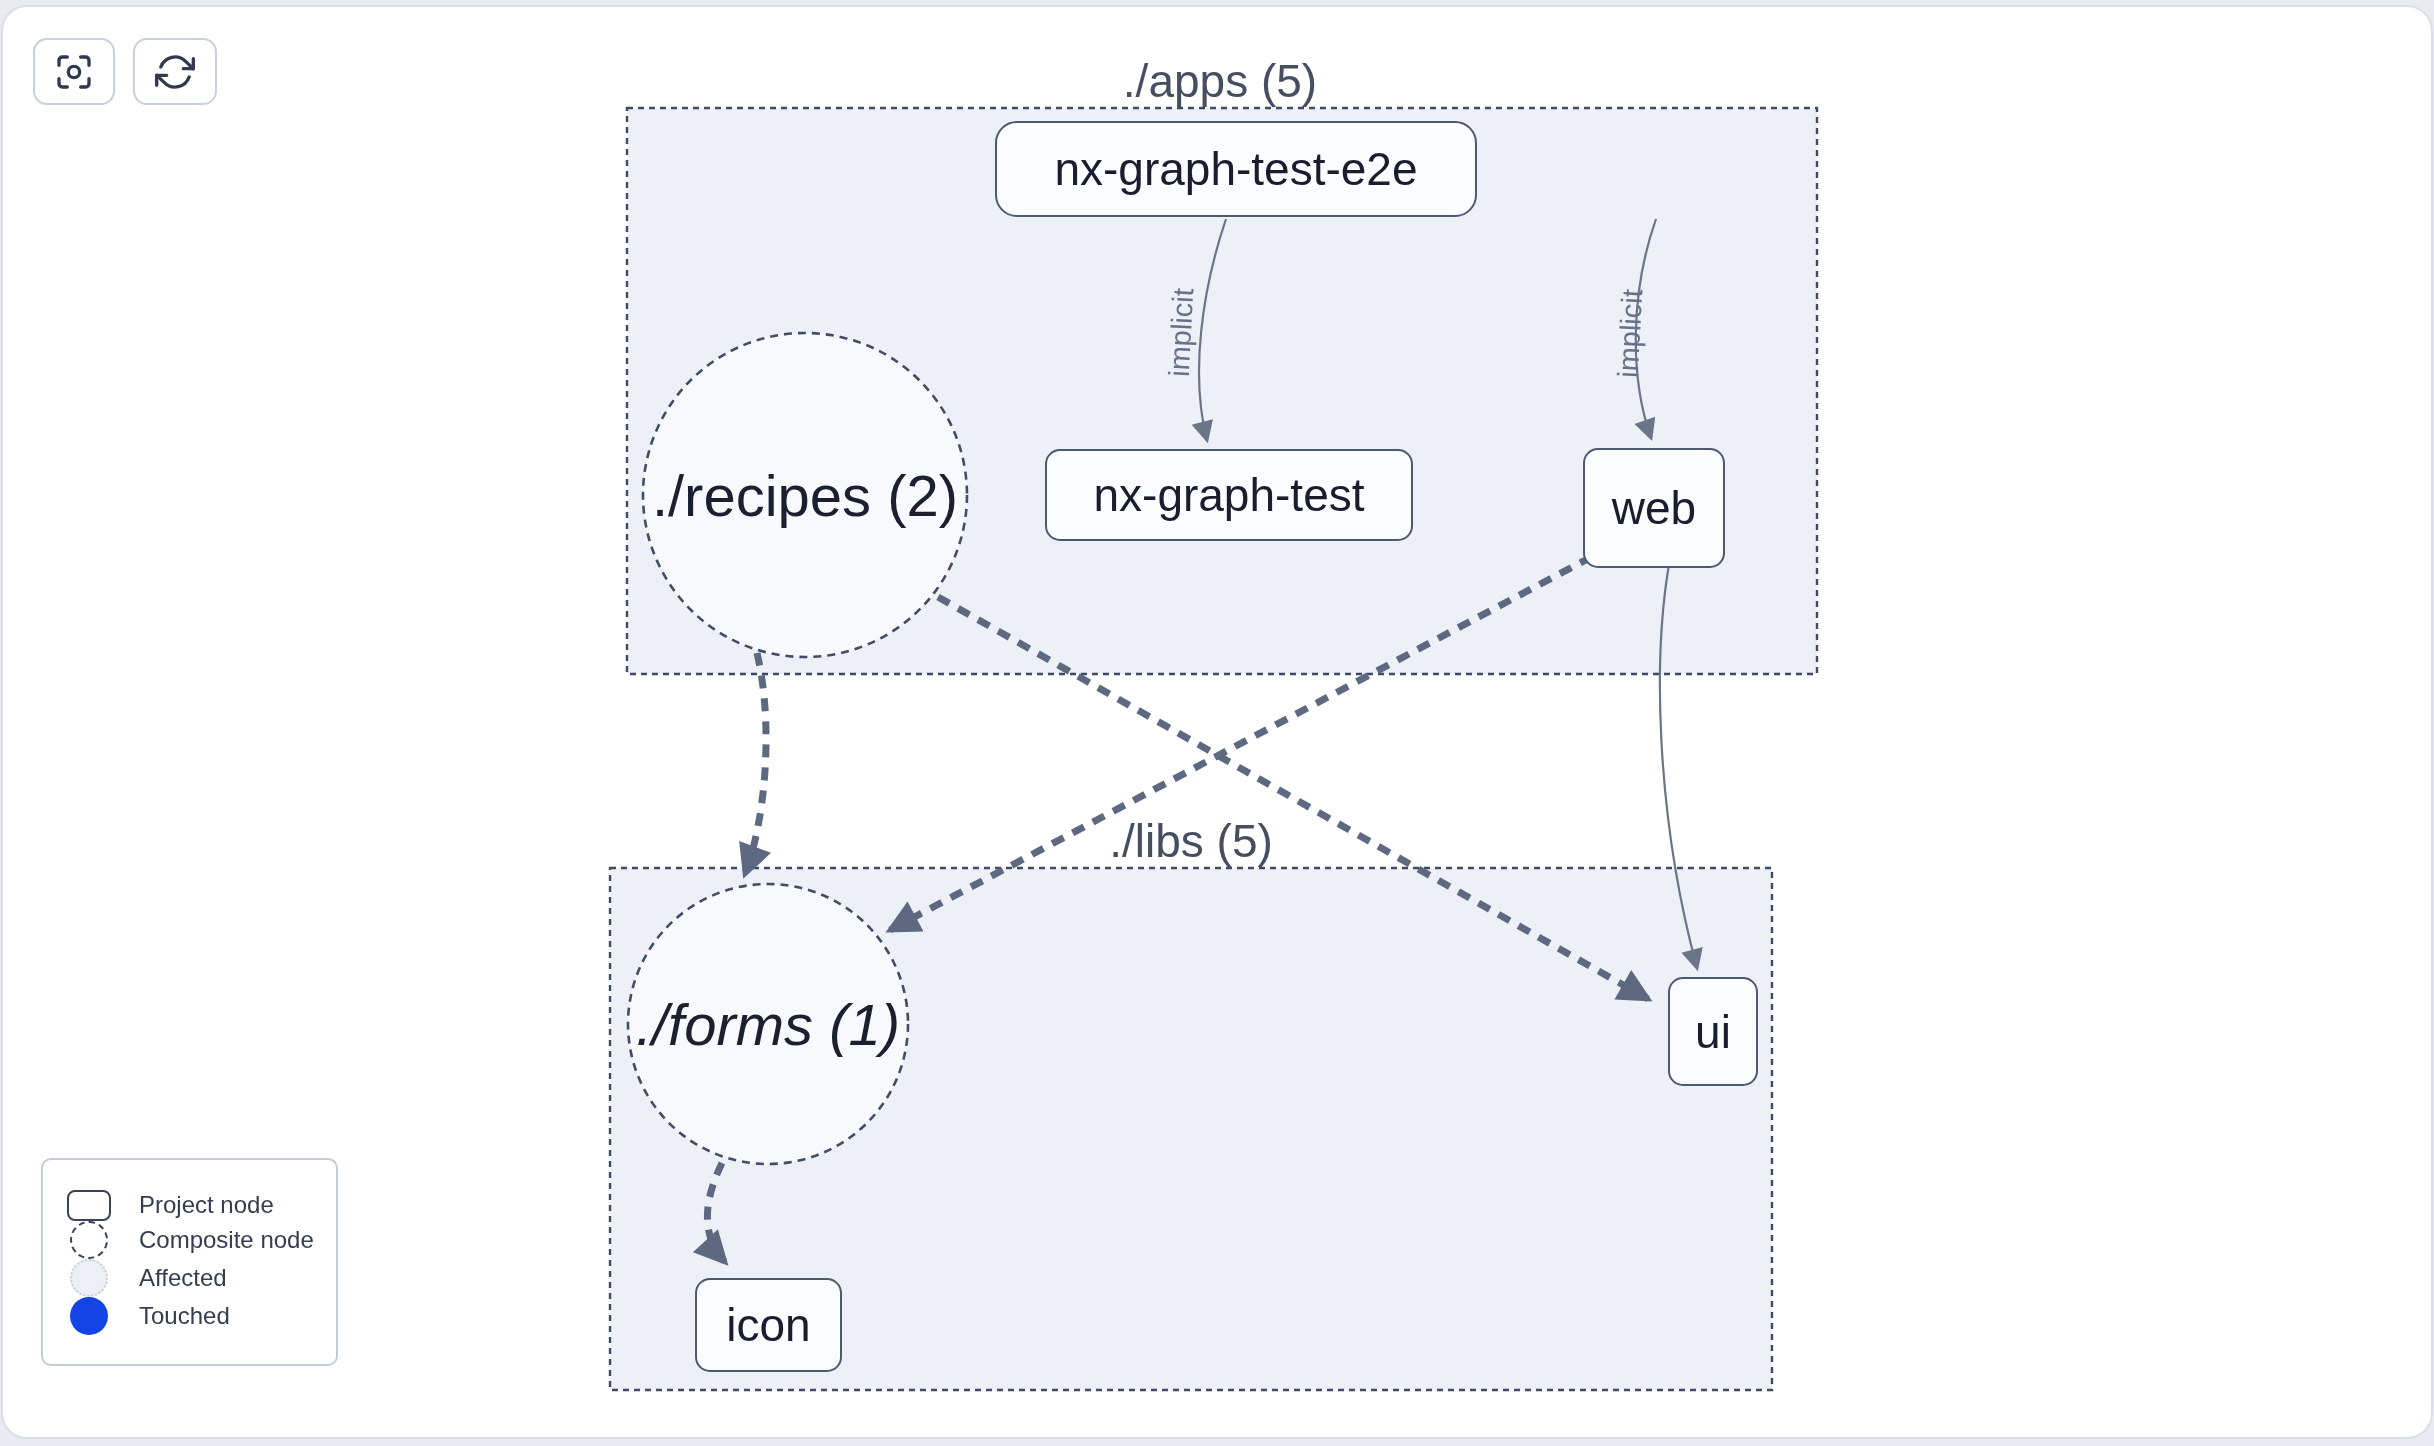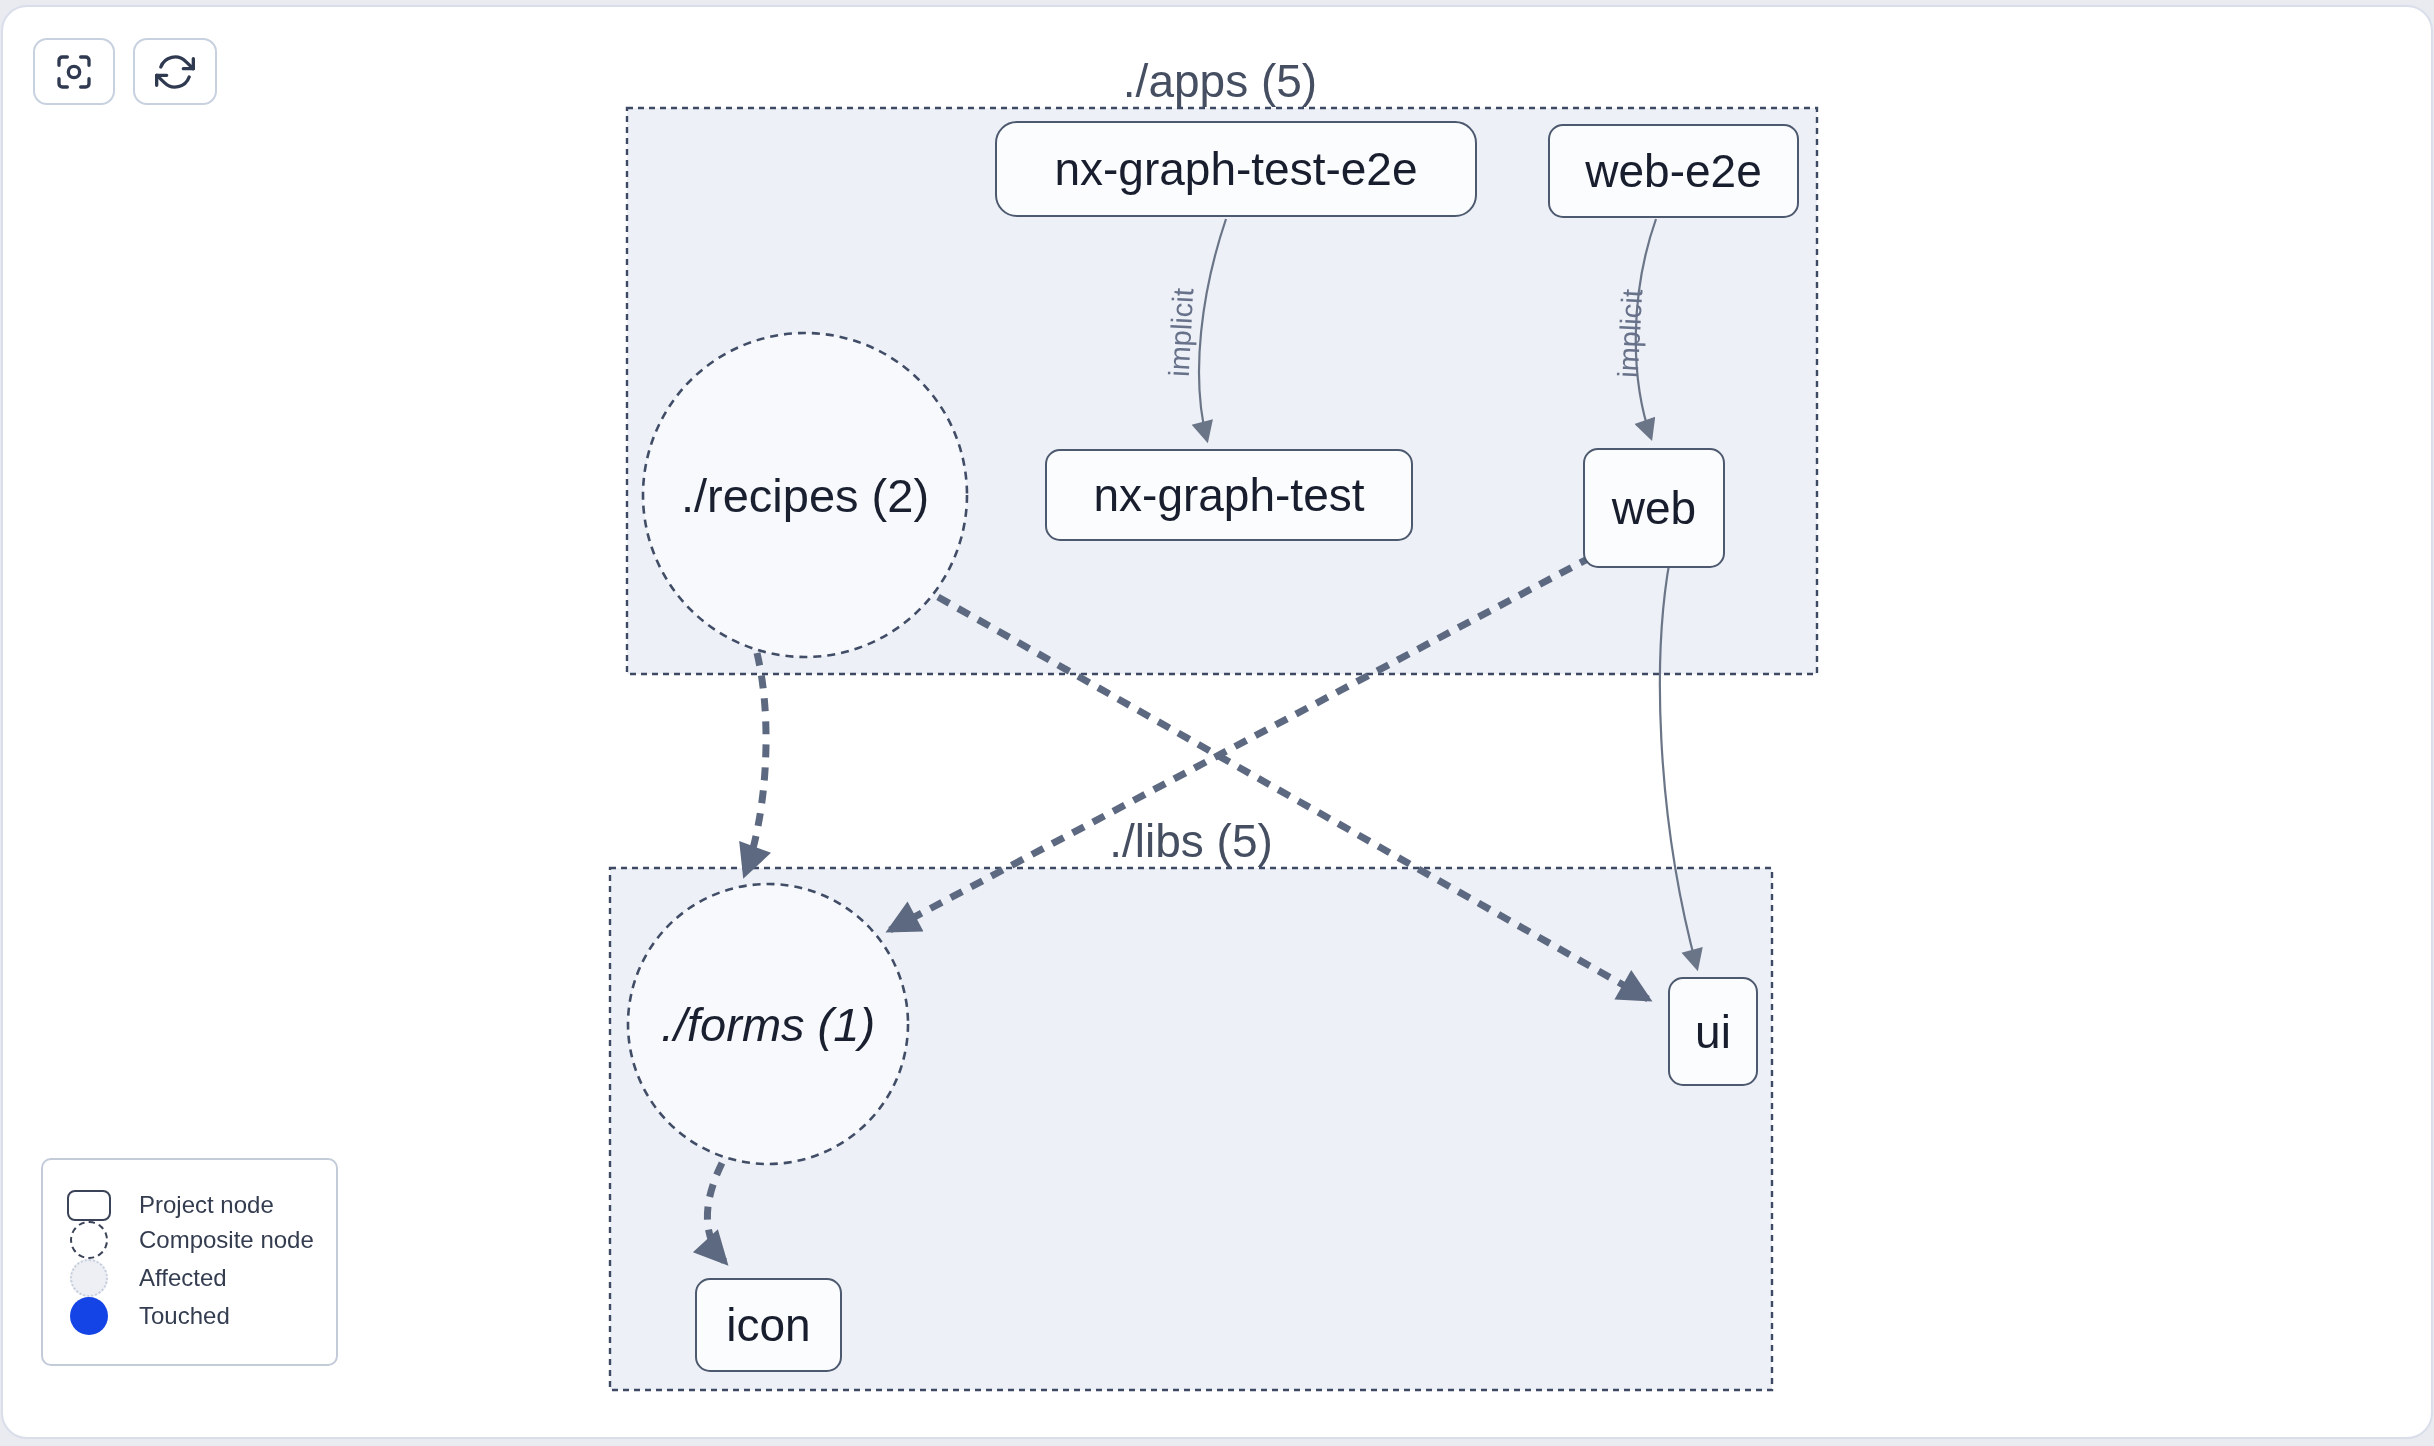--- a/index.html
+++ b/index.html
@@ -9,21 +9,21 @@
     background:#ffffff; border:2px solid #d9deea; border-radius:26px;}
   
   .tool-btn{position:absolute; width:82px; height:67px; background:#ffffff;
     border:2px solid #c8d1df; border-radius:14px; display:flex; align-items:center;
     justify-content:center; cursor:pointer; box-sizing:border-box;}
   .tool-btn svg{stroke:#2f3950; fill:none; stroke-width:2; stroke-linecap:round; stroke-linejoin:round;}
   
   .gfx{position:absolute; left:0; top:0; pointer-events:none;}
   .group-label{position:absolute; text-align:center; font-size:46px; color:#454f61;}
   .circle-label{position:absolute; display:flex; align-items:center; justify-content:center;
-    font-size:47px; color:#1a2030;text-align:right;}
+    font-size:58px; color:#1a2030;text-align:right;}
   .node{position:absolute; background:#fbfcfe; border:2px solid #4d596e; border-radius:15px;
     display:flex; align-items:center; justify-content:center; font-size:46px; color:#181e2e;
     box-sizing:border-box; cursor:pointer;}
   
   .legend{position:absolute; left:33px; top:1158px; width:297px; height:208px;
     background:#ffffff; border:2px solid #c3cbd9; border-radius:10px; box-sizing:border-box;
     display:flex; flex-direction:column; justify-content:center; padding:6px 0;margin-left:8px;}
   .legend-row{display:flex; align-items:center; gap:26px; padding-left:22px;}
   .legend-ic{width:48px; display:flex; align-items:center; justify-content:center;}
   .legend-label{font-size:24px; color:#343d50;}
@@ -67,21 +67,20 @@
     <text transform="translate(1640,334) rotate(-87)" text-anchor="middle" font-size="29" fill="#67718a">implicit</text>
   </svg>
 
   <div class="group-label" style="left:625px; top:54px; width:1190px;">./apps (5)</div>
   <div class="group-label" style="left:610px; top:814px; width:1162px;">./libs (5)</div>
 
   <div class="circle-label" style="left:643px; top:333px; width:324px; height:324px;">./recipes (2)</div>
   <div class="circle-label" style="left:628px; top:884px; width:280px; height:280px;font-style:italic;">./forms (1)</div>
 
   <div class="node" style="left:995px; top:121px; width:482px; height:96px;border-radius:22px;">nx-graph-test-e2e</div>
-  <div class="node" style="left:1548px; top:124px; width:251px; height:94px;">web-e2e</div>
   <div class="node" style="left:1045px; top:449px; width:368px; height:92px;">nx-graph-test</div>
   <div class="node" style="left:1583px; top:448px; width:142px; height:120px;">web</div>
   <div class="node" style="left:1668px; top:977px; width:90px; height:109px;">ui</div>
   <div class="node" style="left:695px; top:1278px; width:147px; height:94px;">icon</div>
 
   <div class="tool-btn" style="left:33px; top:38px;">
     <svg width="40" height="40" viewBox="0 0 24 24">
       <path d="M8 3H5a2 2 0 0 0-2 2v3"></path>
       <path d="M21 8V5a2 2 0 0 0-2-2h-3"></path>
       <path d="M3 16v3a2 2 0 0 0 2 2h3"></path>

